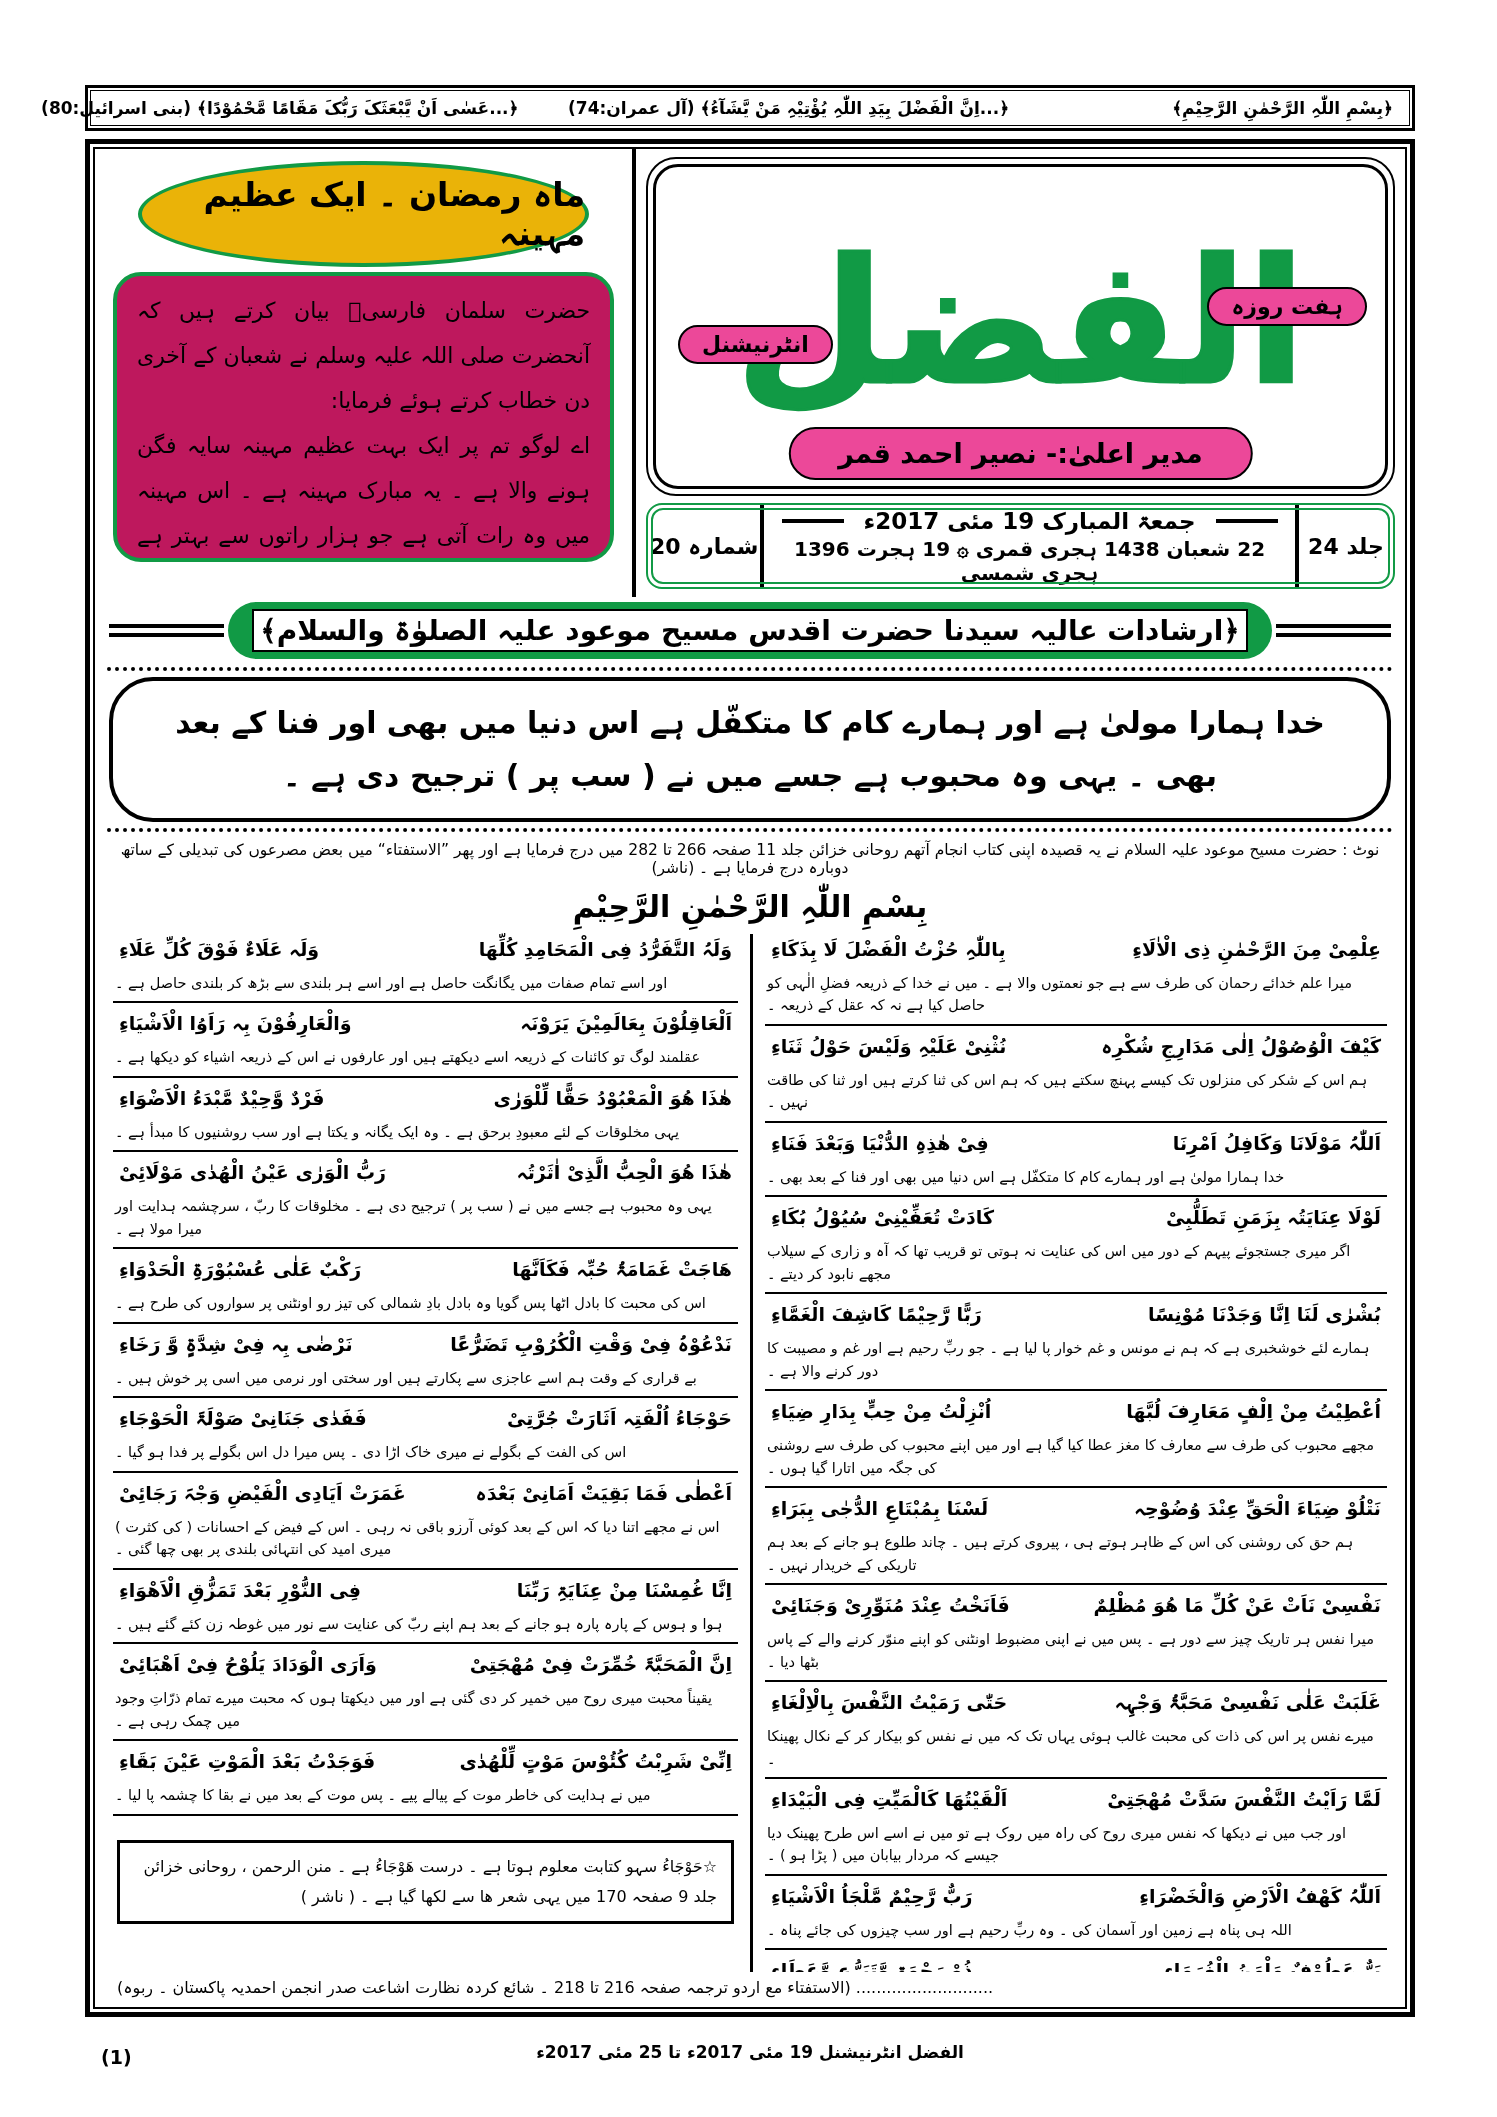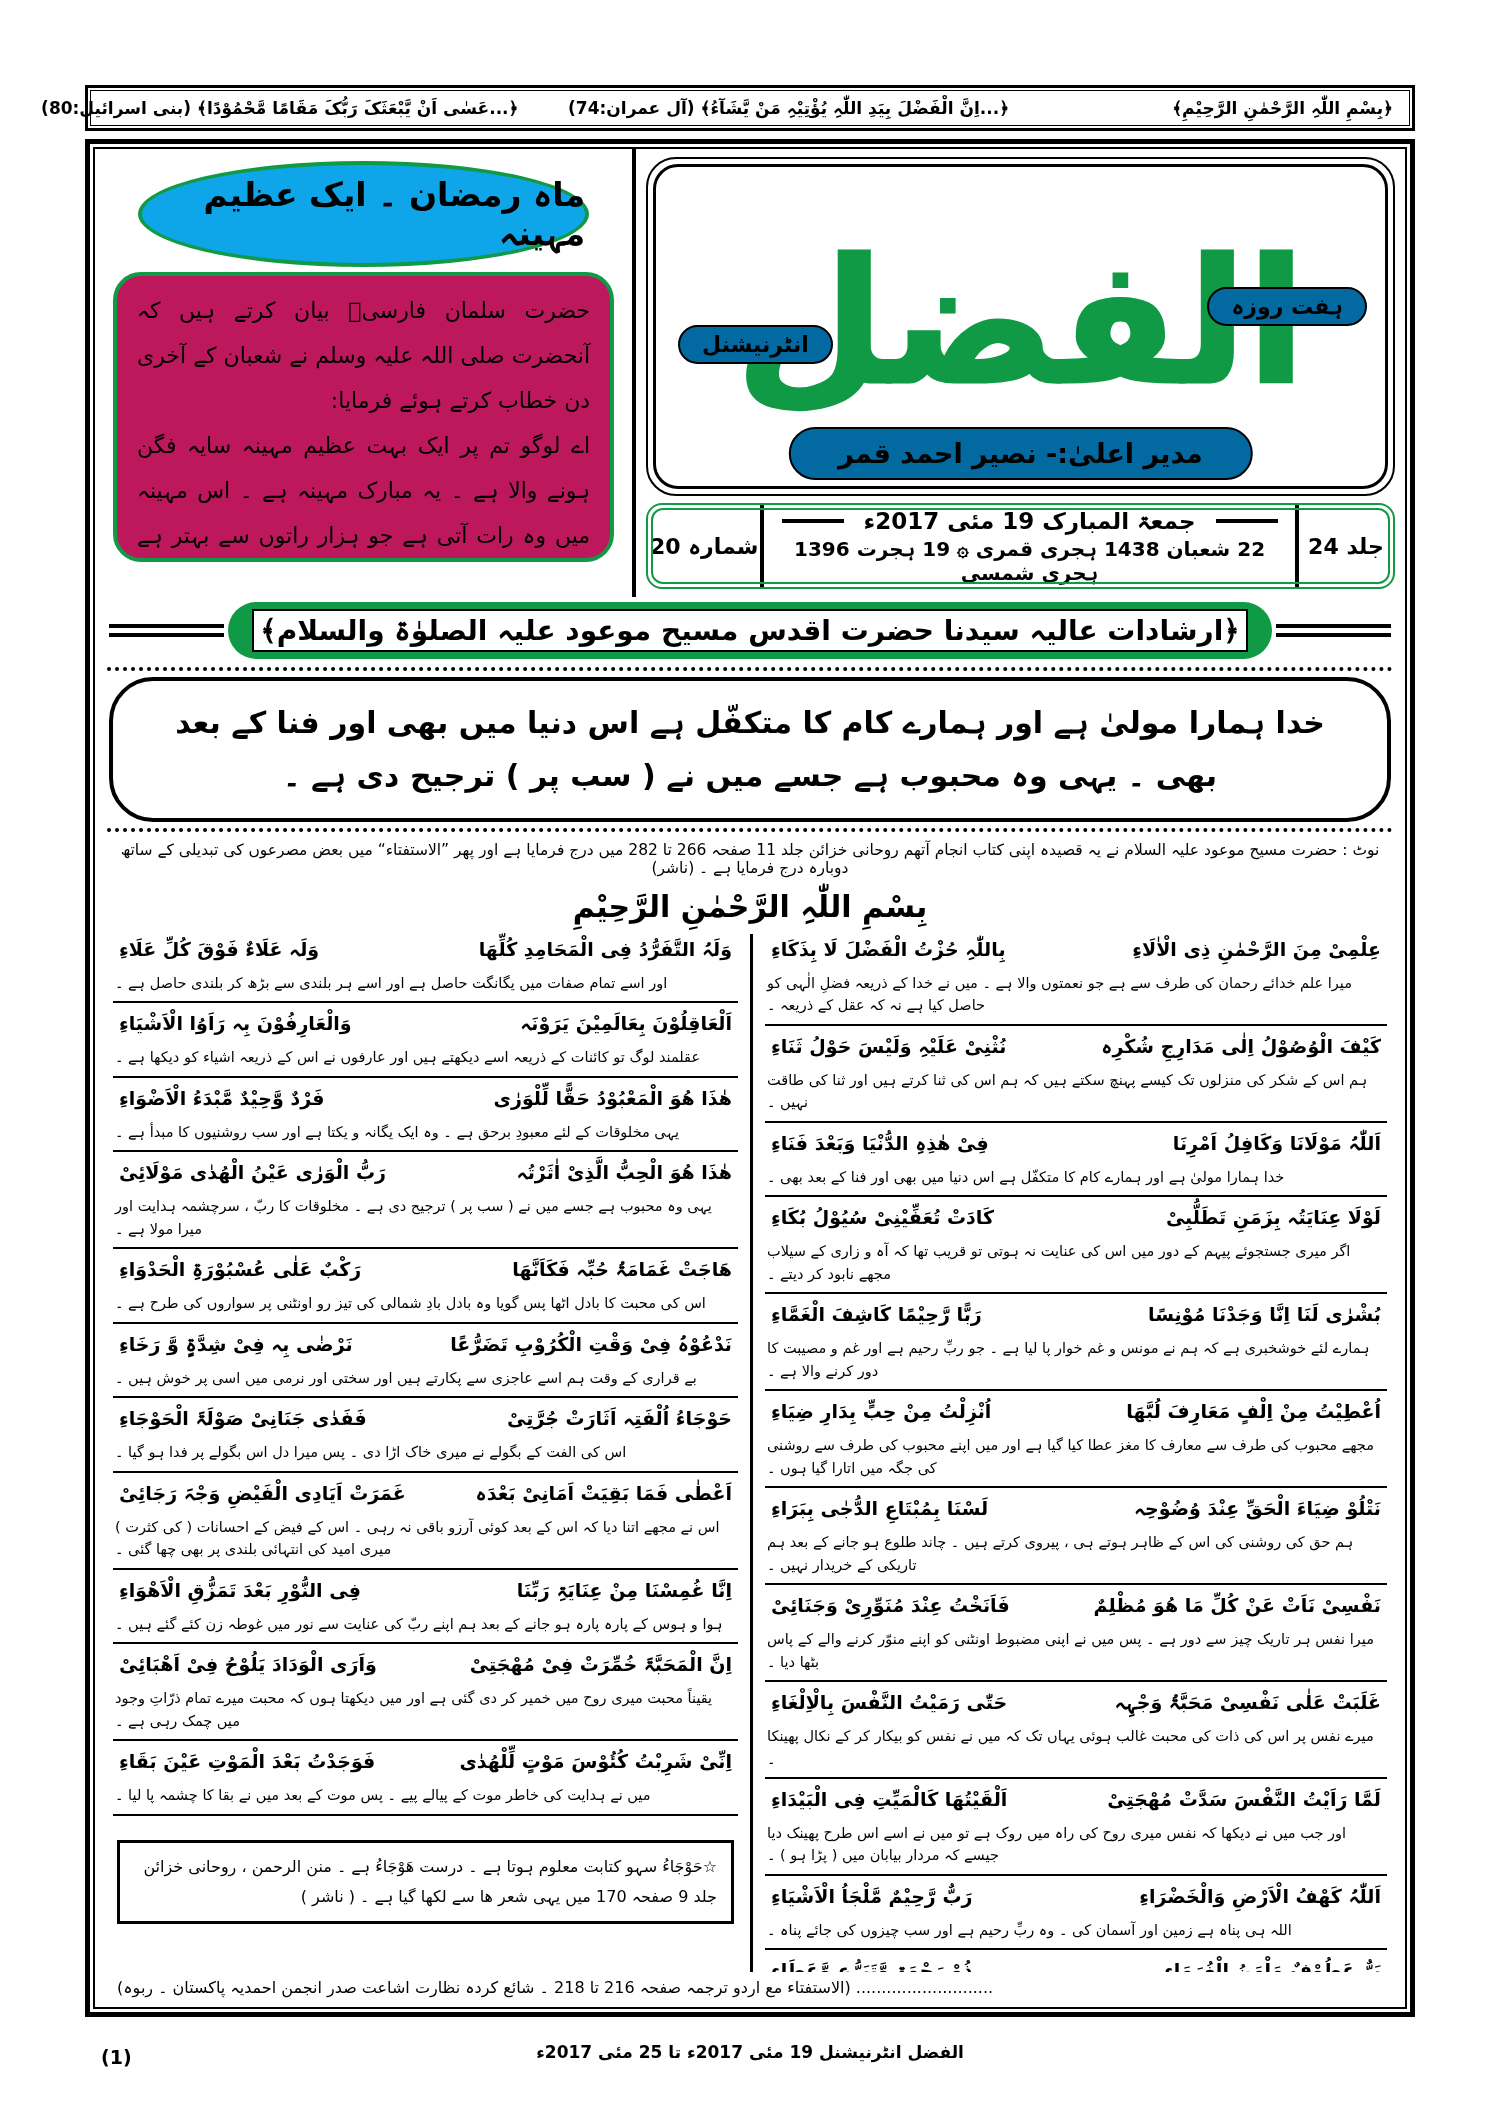--- a/index.html
+++ b/index.html
@@ -37,42 +37,42 @@
   .ramadan-side { width: 41%; padding: 10px 18px 6px; overflow: hidden; }
 
   .masthead-box { position: relative; flex: 1; border: 2px solid #000; border-radius: 30px; margin-bottom: 7px; background:#fff; }
   .masthead-box::after { content:""; position:absolute; inset:5px; border:3px solid #000; border-radius:25px; pointer-events:none; }
   .masthead-title {
     text-align: center; font-size: 172px; line-height: 328px; font-weight: bold;
     color: var(--green); letter-spacing: -4px;
     -webkit-text-stroke: 3px var(--green);
   }
   .badge {
-    position: absolute; border: 2px solid #000; border-radius: 999px; background: #0369a1;
+    position: absolute; border: 2px solid #000; border-radius: 999px; background: #ec4899;
     font-weight: bold; text-align: center; z-index: 3; direction: rtl; white-space: nowrap;
   }
   .badge-weekly { top: 128px; right: 26px; font-size: 22px; padding: 5px 22px; }
   .badge-intl   { top: 166px; left: 30px;  font-size: 22px; padding: 5px 22px; }
   .badge-editor { bottom: 14px; left: 50%; transform: translateX(-50%); font-size: 27px; padding: 9px 48px; border-radius: 42px; }
 
   .date-bar { position: relative; height: 86px; border: 2px solid var(--green); border-radius: 16px; display: flex; direction: rtl; }
   .date-bar::after { content:""; position:absolute; inset:3px; border:2px solid var(--green); border-radius:12px; pointer-events:none; }
   .db-cell { display: flex; align-items: center; justify-content: center; font-weight: bold; font-size: 22px; direction: rtl; }
   .db-volume { width: 94px; }
   .db-issue  { width: 112px; }
   .db-center { flex: 1; border-left: 4px solid #000; border-right: 4px solid #000; display: flex; flex-direction: column; justify-content: center; gap: 3px; padding: 0 10px; }
   .db-line1 { display: flex; direction: rtl; align-items: center; justify-content: center; gap: 20px; font-weight: bold; font-size: 23px; }
   .dash { width: 62px; border-top: 4px solid #000; }
   .db-line2 { text-align: center; font-weight: bold; font-size: 20px; direction: rtl; }
 
   .ramadan-oval {
     width: 90%; height: 106px; margin: 2px auto 0;
     border: 4px solid var(--green); border-radius: 50%;
     display: flex; align-items: center; justify-content: center;
-    font-size: 33px; font-weight: bold; direction: rtl; background:#0ea5e9;
+    font-size: 33px; font-weight: bold; direction: rtl; background:#eab308;
   }
   .ramadan-body {
     margin-top: 5px; border: 4px solid var(--green); border-radius: 28px;
     padding: 12px 20px 8px; direction: rtl; font-size: 22px; line-height: 2.05;
     text-align: justify; height: 290px; overflow: hidden; background:#be185d;
   }
 
   
   .banner-row { display: flex; align-items: center; padding: 5px 14px 4px; flex: 0 0 auto; }
   .banner-rule { width: 145px; height: 13px; border-top: 4px solid #000; border-bottom: 4px solid #000; }

